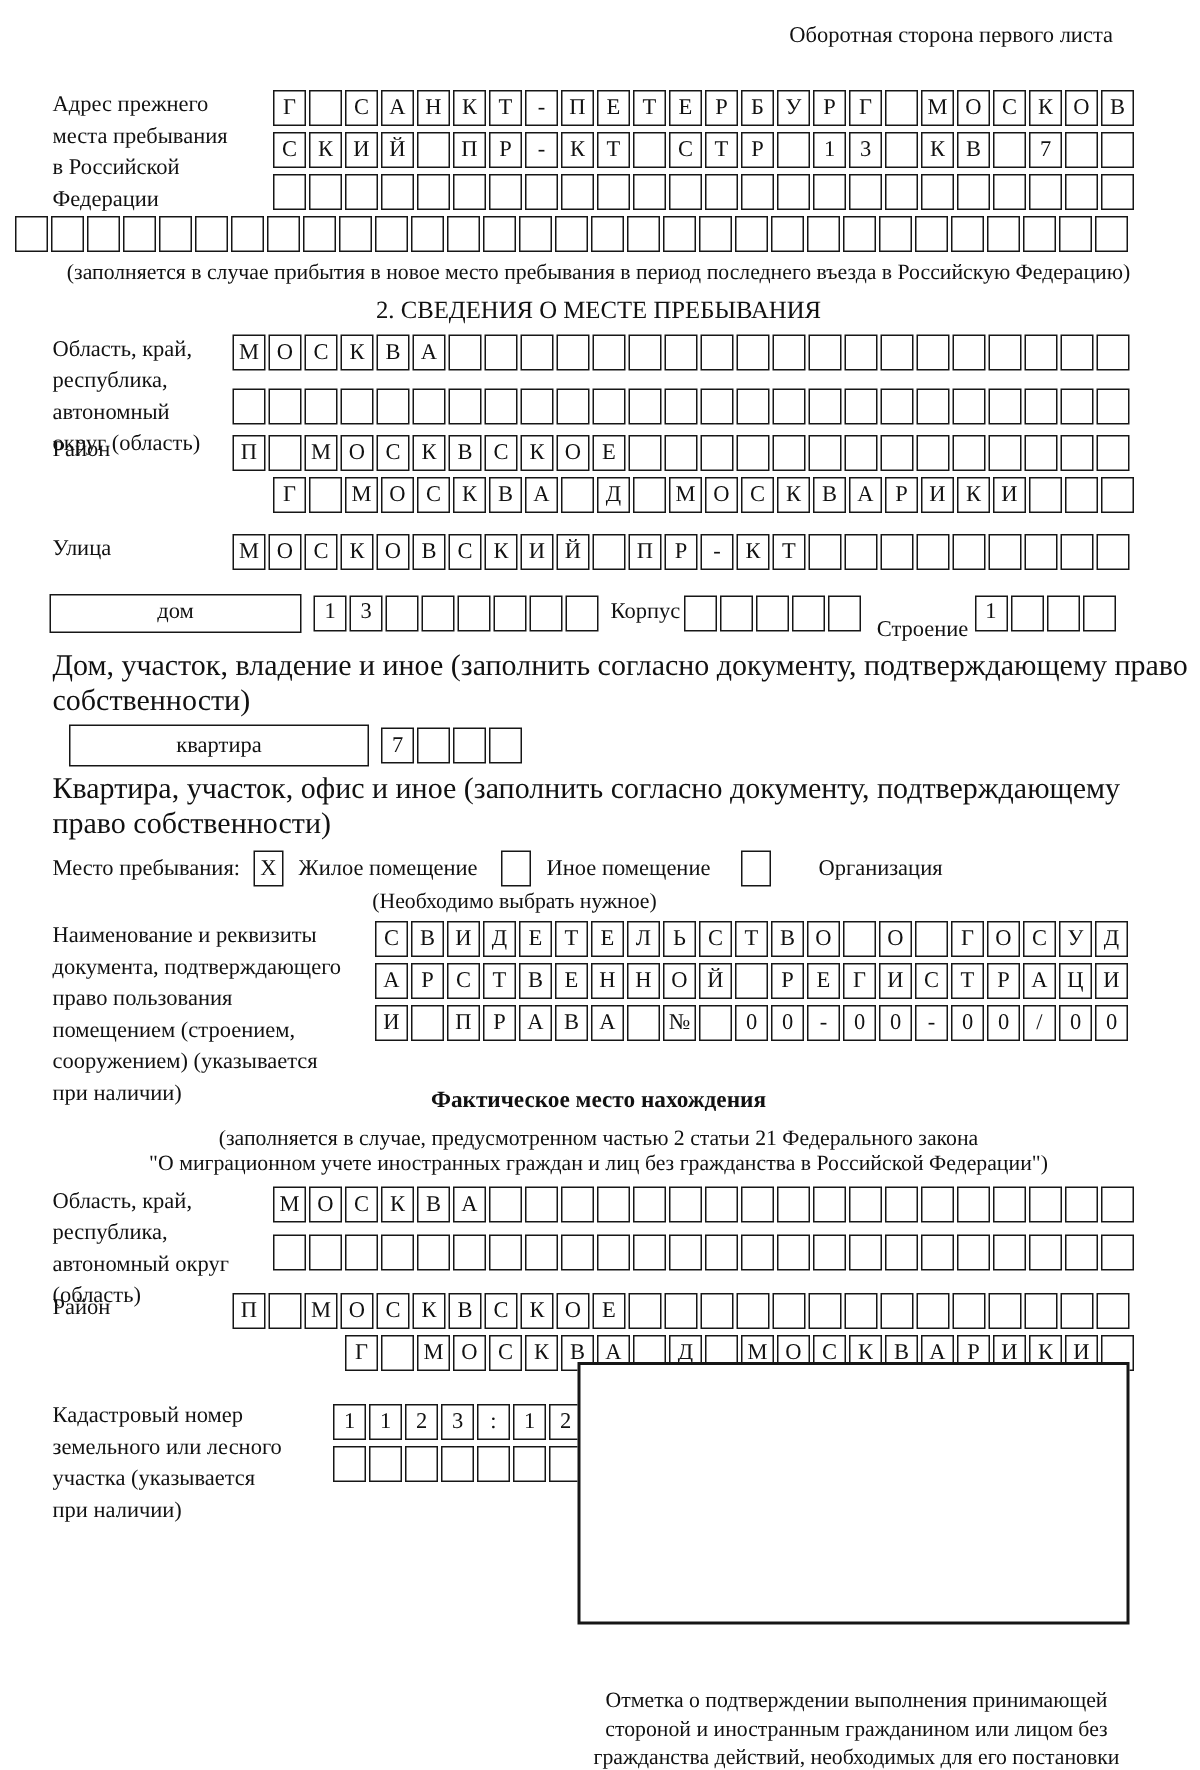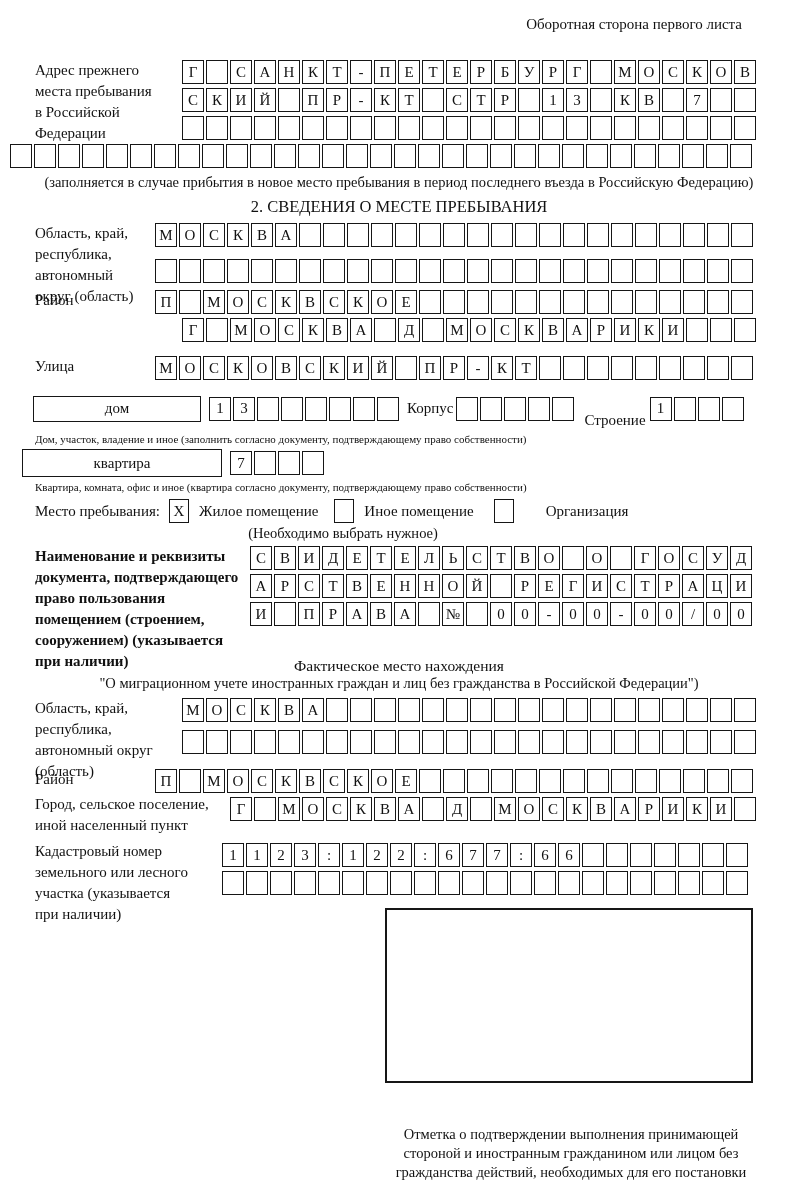--- a/index.html
+++ b/index.html
@@ -24,23 +24,23 @@
   }
   .rows{display:flex;flex-direction:column;}
   .cellrow{display:flex;gap:2px;margin-bottom:4px;}
   .cell{
     flex:0 0 auto;width:22px;height:24px;box-sizing:border-box;
     border:1.6px solid #161616;background:#fff;
     display:flex;align-items:center;justify-content:center;
     font-size:15px;line-height:1;
   }
   .note-center{text-align:center;font-size:14.5px;padding-right:12px;}
-  .note-left{font-size:11px;padding-left:25px;}
+  .note-left{font-size:20px;padding-left:25px;}
   .sec-title{text-align:center;font-weight:normal;font-size:16.5px;padding-right:12px;}
-  .sub-title{text-align:center;font-weight:normal;font-size:15.5px;padding-right:12px;}
+  .sub-title{text-align:center;font-weight:bold;font-size:15.5px;padding-right:12px;}
   .inline-row{display:flex;align-items:center;}
   .wide-box{
     box-sizing:border-box;border:1.7px solid #161616;height:26px;
     display:flex;align-items:center;justify-content:center;font-size:15px;
   }
   .cb{
     flex:0 0 auto;width:20px;height:24px;box-sizing:border-box;
     border:1.6px solid #161616;display:flex;align-items:center;justify-content:center;
     font-size:15px;
   }
@@ -367,43 +367,43 @@
     <div class="cellrow" style="margin:0 0 0 4px;">
         <span class="cell">1</span>
         <span class="cell"></span>
         <span class="cell"></span>
         <span class="cell"></span>
       </div>
   </div>
   <div class="note-left" style="margin-top:4px;">Дом, участок, владение и иное (заполнить согласно документу, подтверждающему право собственности)</div>
 
   <div class="inline-row" style="margin-top:4px;">
-    <div class="wide-box" style="margin-left:12px;width:200px;height:28px;">квартира</div>
+    <div class="wide-box" style="margin-left:36px;width:200px;height:28px;">квартира</div>
     <div class="cellrow" style="margin:0 0 0 8px;">
         <span class="cell">7</span>
         <span class="cell"></span>
         <span class="cell"></span>
         <span class="cell"></span>
       </div>
   </div>
-  <div class="note-left" style="margin-top:4px;">Квартира, комната, офис и иное (квартира согласно документу, подтверждающему право собственности)</div>
+  <div class="note-left" style="margin-top:4px;">Квартира, участок, офис и иное (заполнить согласно документу, подтверждающему право собственности)</div>
 
   <div class="inline-row" style="margin-top:6px;padding-left:25px;">
     <div>Место пребывания:</div>
     <div class="cb" style="margin-left:9px;">X</div>
     <div style="margin-left:10px;">Жилое помещение</div>
     <div class="cb" style="margin-left:16px;"></div>
     <div style="margin-left:10px;">Иное помещение</div>
     <div class="cb" style="margin-left:20px;"></div>
     <div style="margin-left:32px;">Организация</div>
   </div>
   <div style="margin-left:238px;width:190px;text-align:center;font-size:14.5px;margin-top:2px;">(Необходимо выбрать нужное)</div>
 
   <div class="field" style="margin-top:4px;">
-    <div class="flabel" style="width:240px;font-weight:bold;">Наименование и реквизиты
+    <div class="flabel" style="width:240px;">Наименование и реквизиты
 документа, подтверждающего
 право пользования
 помещением (строением,
 сооружением) (указывается
 при наличии)</div>
     <div class="rows" style="margin-left:240px;">
       <div class="cellrow">
           <span class="cell">С</span>
           <span class="cell">В</span>
           <span class="cell">И</span>
@@ -469,20 +469,21 @@
           <span class="cell">0</span>
           <span class="cell">0</span>
           <span class="cell">/</span>
           <span class="cell">0</span>
           <span class="cell">0</span>
         </div>
     </div>
   </div>
 
   <div class="sub-title" style="margin-top:27px;">Фактическое место нахождения</div>
+  <div class="note-center" style="margin-top:8px;">(заполняется в случае, предусмотренном частью 2 статьи 21 Федерального закона</div>
   <div class="note-center">"О миграционном учете иностранных граждан и лиц без гражданства в Российской Федерации")</div>
 
   <div class="field" style="margin-top:6px;">
     <div class="flabel" style="width:172px;">Область, край,
 республика,
 автономный округ
 (область)</div>
     <div class="rows" style="margin-left:172px;">
       <div class="cellrow" style="margin-bottom:8px;">
           <span class="cell">М</span>
@@ -566,22 +567,20 @@
           <span class="cell"></span>
           <span class="cell"></span>
           <span class="cell"></span>
           <span class="cell"></span>
           <span class="cell"></span>
         </div>
     </div>
   </div>
 
   <div class="field">
-    <div class="flabel" style="width:220px;top:-3px;">Город, сельское поселение,
-иной населенный пункт</div>
     <div class="rows" style="margin-left:220px;">
       <div class="cellrow">
           <span class="cell">Г</span>
           <span class="cell"></span>
           <span class="cell">М</span>
           <span class="cell">О</span>
           <span class="cell">С</span>
           <span class="cell">К</span>
           <span class="cell">В</span>
           <span class="cell">А</span>

